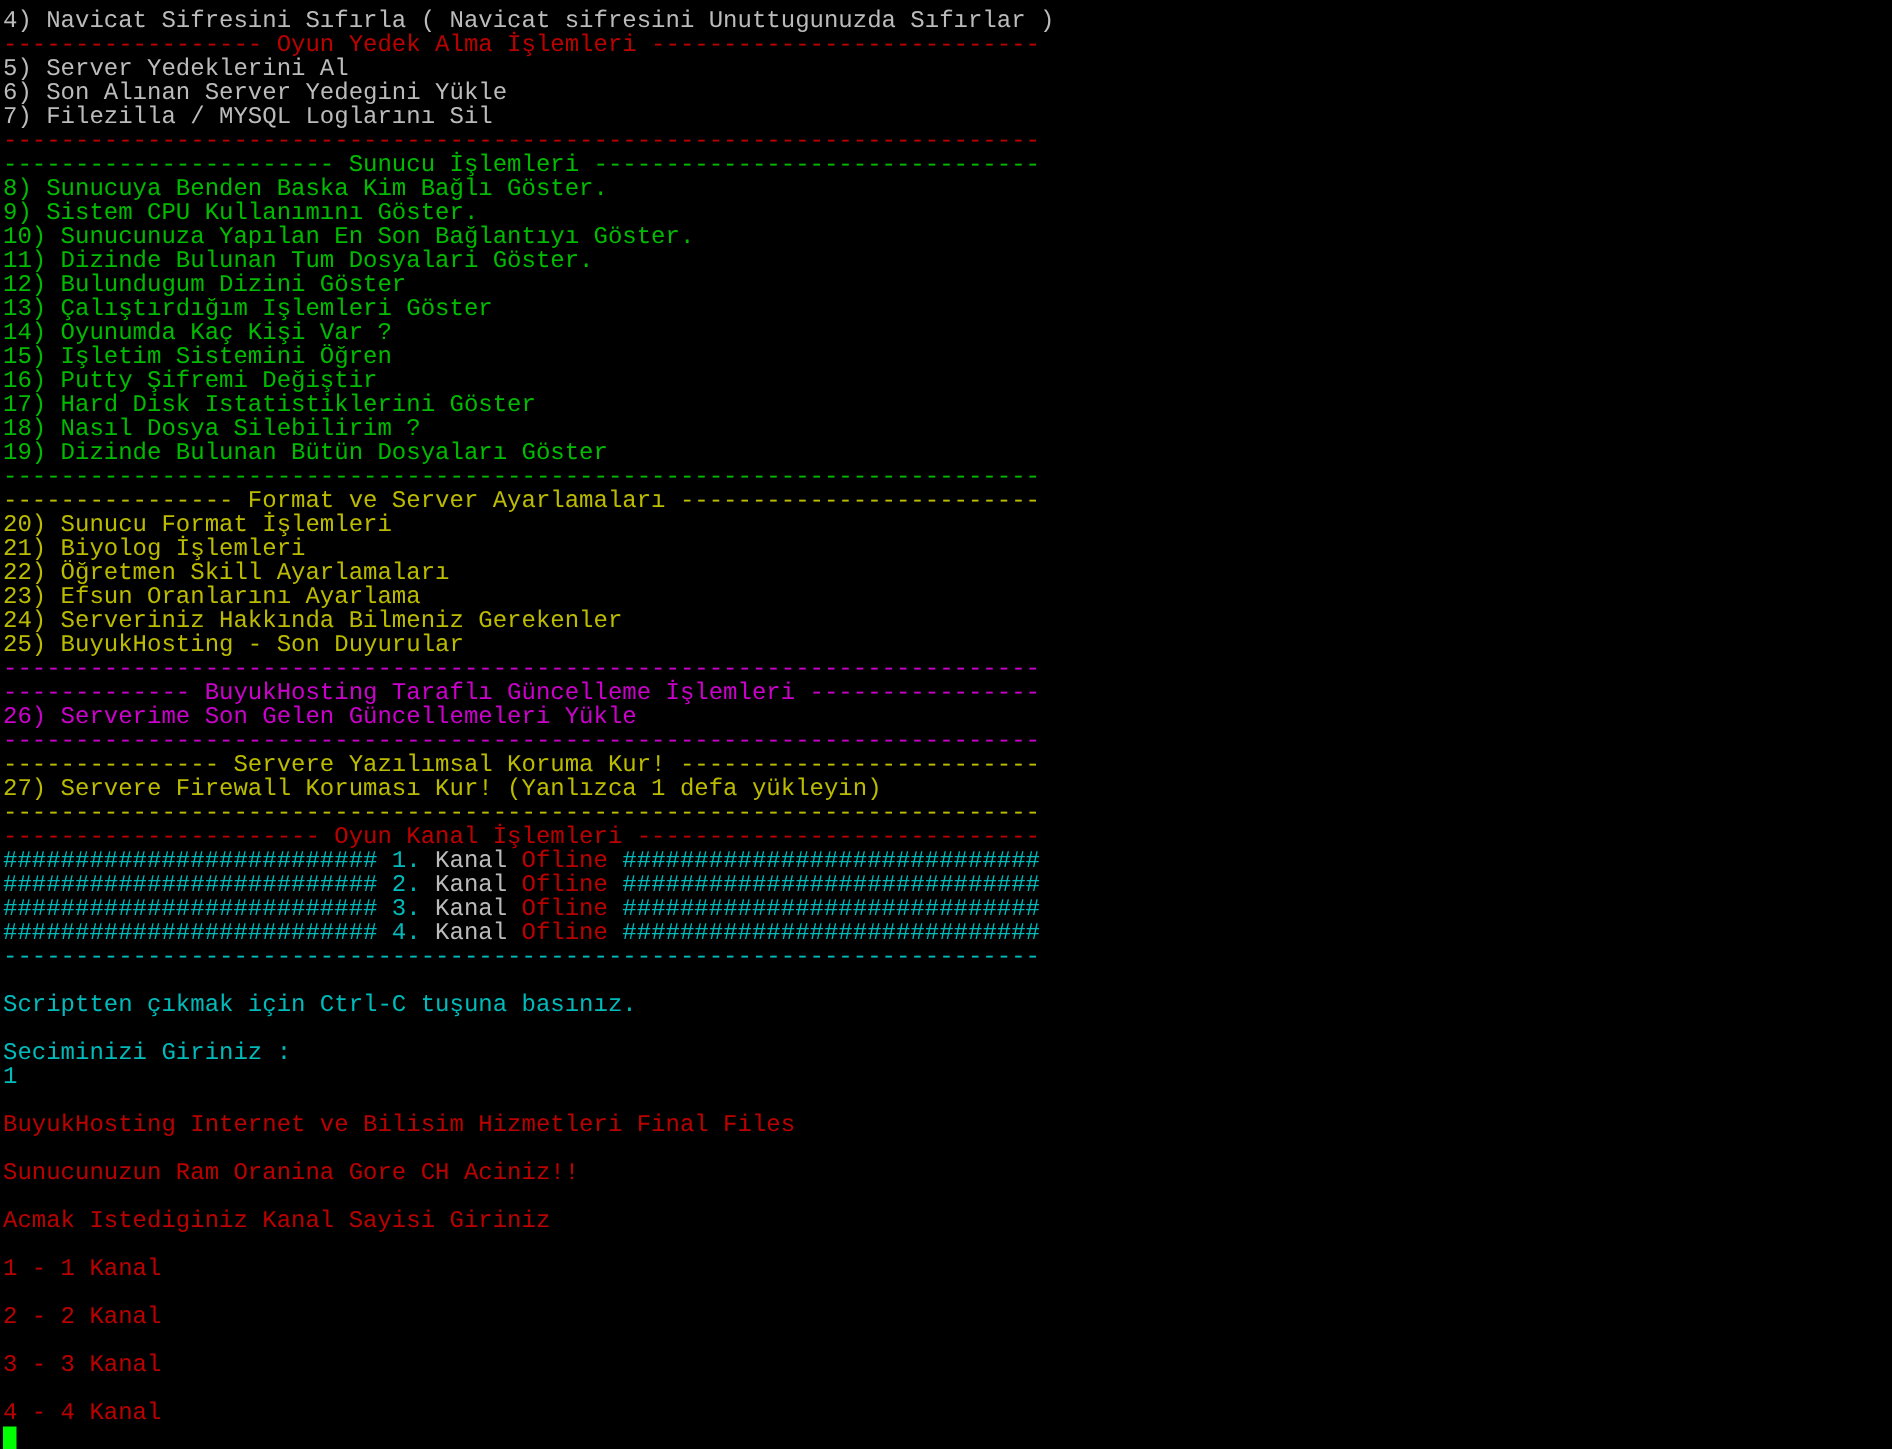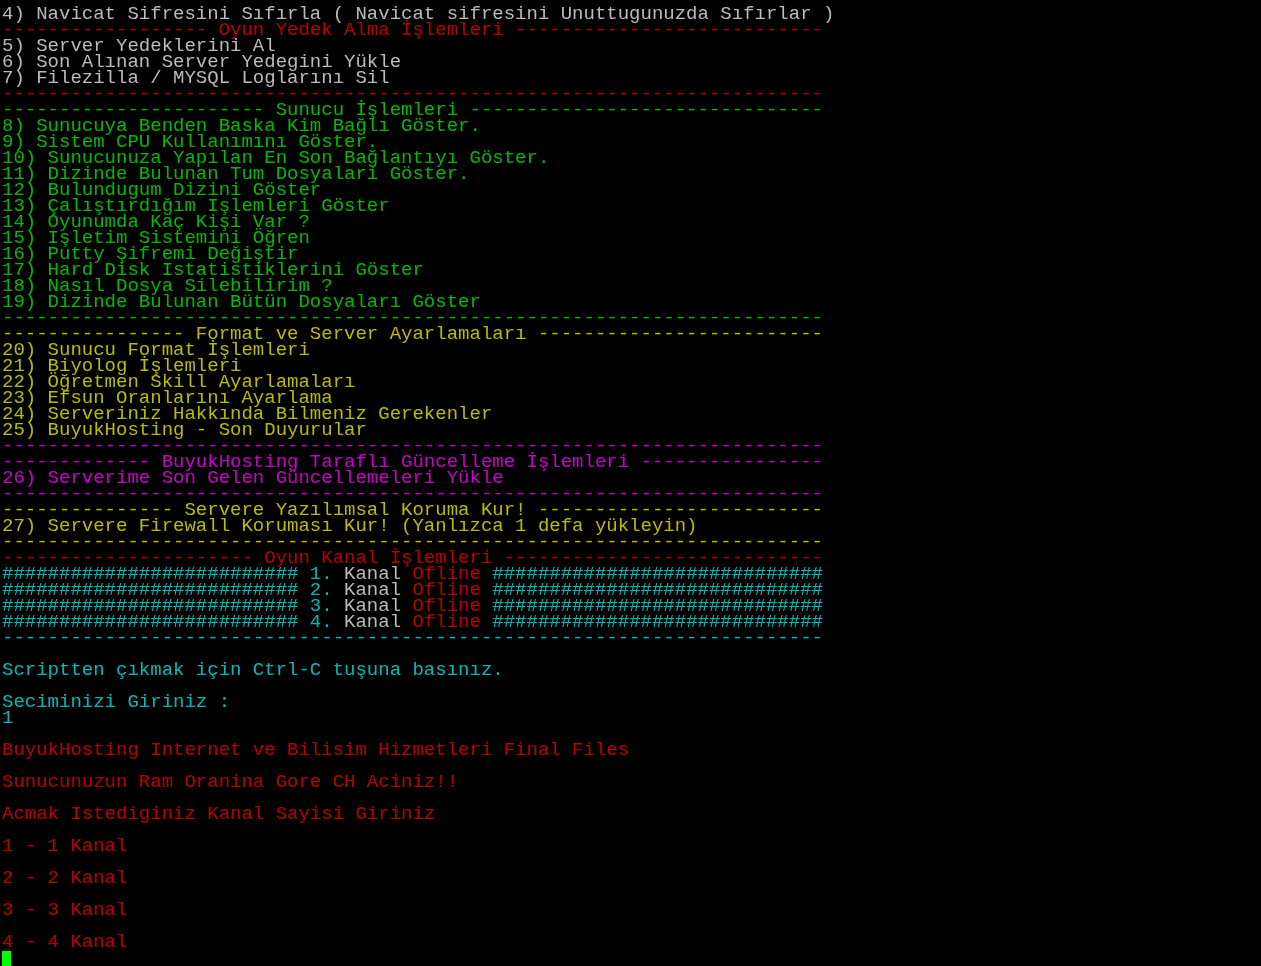--- a/index.html
+++ b/index.html
@@ -9,21 +9,21 @@
   }
   .terminal {
     position: relative;
     width: 1153px;
     height: 966px;
     background: #000000;
     box-sizing: border-box;
     padding: 6px 0 0 2px;
     overflow: hidden;
     font-family: "Liberation Mono", "DejaVu Sans Mono", monospace;
-    font-size: 19px;
+    font-size: 16px;
     line-height: 16px;
     letter-spacing: 0;
     white-space: pre;
     cursor: text;
   }
   .row {
     height: 16px;
     white-space: pre;
   }
   .cursor-block {

